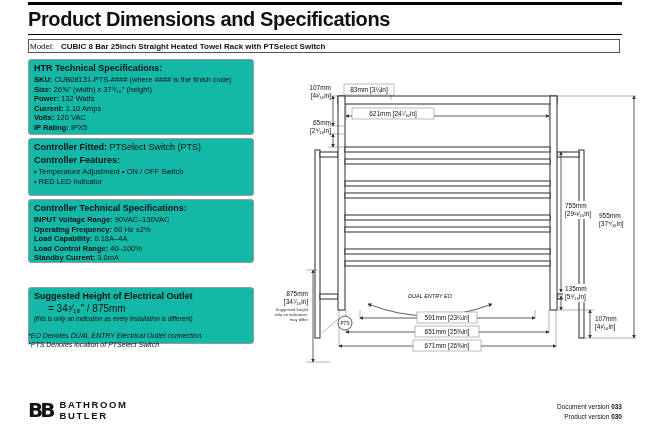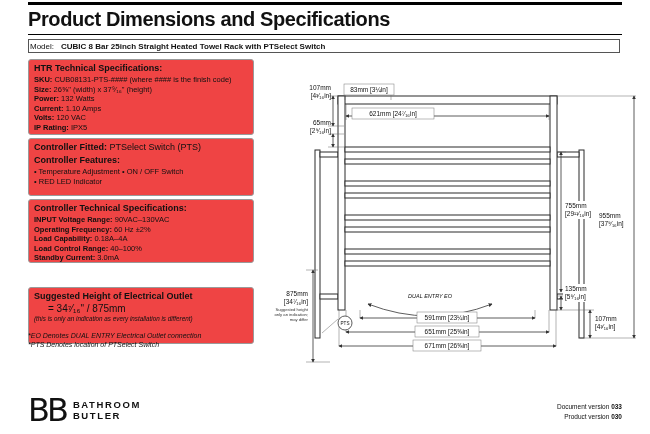--- a/index.html
+++ b/index.html
@@ -8,21 +8,21 @@
 
   .topbar{position:absolute;left:28px;top:2px;width:594px;height:3px;background:#000;}
   .title{position:absolute;left:28px;top:8px;font-size:20px;font-weight:800;letter-spacing:-0.4px;}
   .title-rule{position:absolute;left:28px;top:34px;width:594px;height:1px;background:#000;}
 
   .model-box{position:absolute;left:28px;top:39px;width:592px;height:14px;border:1px solid #555;
     display:flex;align-items:center;gap:7px;padding-left:1px;font-size:8px;box-sizing:border-box;}
   .model-value{font-weight:700;}
 
   .sec{position:absolute;left:28px;width:226px;border:1px solid #9a9a9a;border-radius:3px;
-    padding:2px 5px;box-sizing:border-box;background:#ef4444;}
+    padding:2px 5px;box-sizing:border-box;background:#14b8a6;}
   .sec-htr{top:59px;height:76px;}
   .sec-ctrl{top:138px;height:58px;}
   .sec-ctech{top:199px;height:64px;}
   .sec-outlet{top:287px;height:57px;}
   .h1s{font-size:9px;font-weight:700;margin:1px 0 2px 0;}
   .row{font-size:7.5px;line-height:9.6px;white-space:nowrap;}
   .row .lbl{font-weight:700;}
   .fitted{font-size:9px;margin:1px 0 3px 0;}
   .fitted .lbl{font-weight:700;}
   .bullet{font-size:7.5px;line-height:9.8px;}
@@ -38,21 +38,21 @@
   .dl{stroke:#333;stroke-width:0.8;fill:none;}
   .ext{stroke:#666;stroke-width:0.5;fill:none;}
   .dt{font-size:6.5px;fill:#111;}
   .tiny{font-size:4.2px;fill:#333;}
   .dte{font-size:5.5px;font-style:italic;fill:#111;}
   .pts-t{font-size:4.6px;fill:#111;}
   .lblbox{fill:#fff;stroke:#777;stroke-width:0.5;}
   .lblbg{fill:#fff;}
 
   .logo{position:absolute;left:28px;top:397px;display:flex;align-items:center;gap:7px;}
-  .bb{font-size:32px;font-weight:400;letter-spacing:-3px;line-height:26px;font-family:"DejaVu Sans",sans-serif;}
+  .bb{font-size:20px;font-weight:700;letter-spacing:-3px;line-height:26px;font-family:"DejaVu Sans",sans-serif;}
   .brand{font-size:9.5px;font-weight:700;letter-spacing:1.6px;line-height:11px;}
   .versions{position:absolute;right:28px;top:402px;text-align:right;font-size:6.5px;line-height:9.5px;}
   .versions b{font-weight:700;}
 </style>
 </head>
 <body>
 
 <div class="page">
 
   <div class="topbar"></div>

